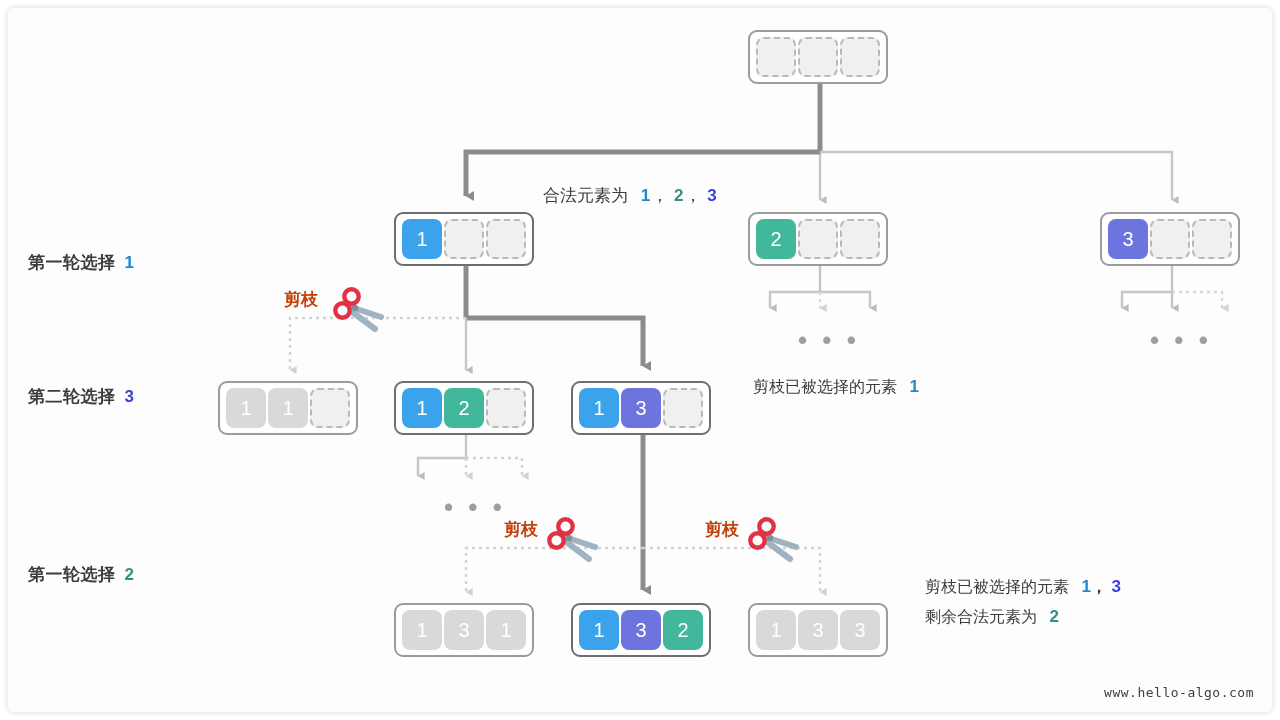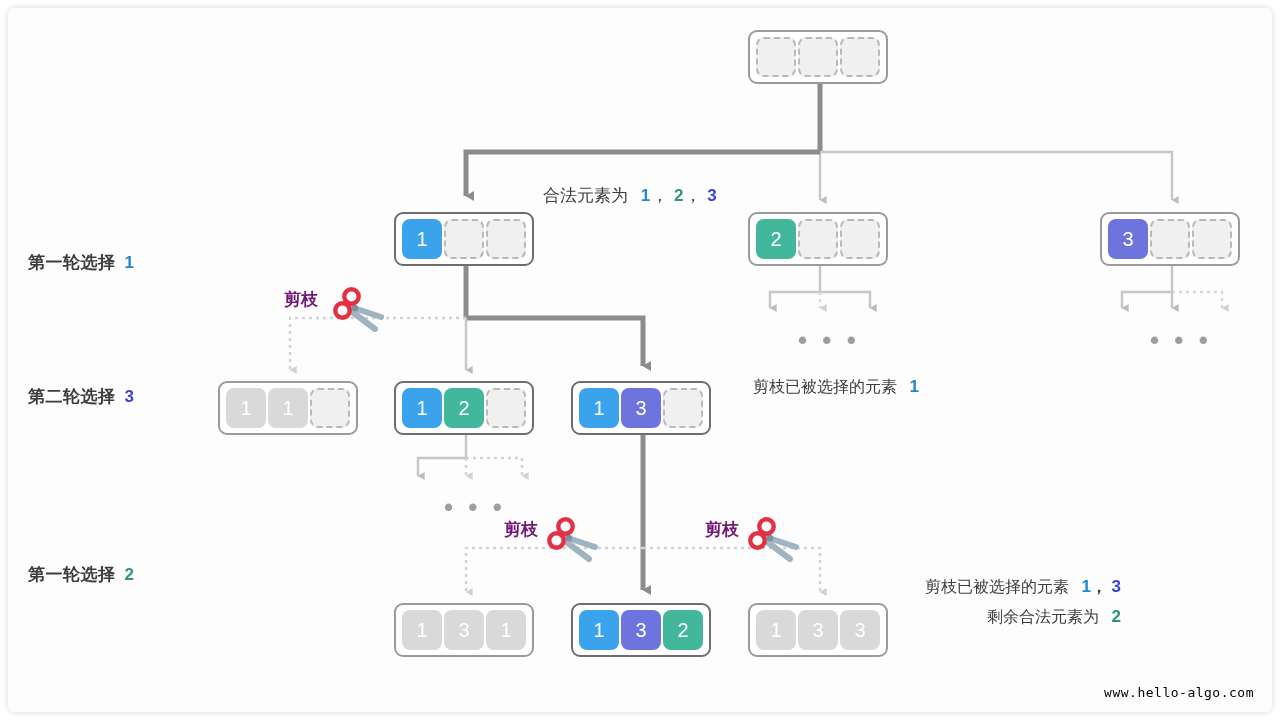--- a/index.html
+++ b/index.html
@@ -102,52 +102,51 @@
     font-weight: bold;
   }
 
   
   .annot {
     position: absolute;
     font-size: 16px;
     color: #3c3c3c;
     white-space: nowrap;
     line-height: 30px;
-    text-align: right;
   }
   .annot .num { font-weight: bold; font-size: 17px; }
   .annot .sep { color: #3c3c3c; font-weight: bold; }
 
   .legal-note {
     position: absolute;
     font-size: 17px;
     color: #3c3c3c;
     white-space: nowrap;
   }
   .legal-note .num { font-weight: bold; font-size: 17px; margin: 0 1px; }
 
   
   .prune {
     position: absolute;
     font-size: 17px;
     font-weight: bold;
-    color: #701a75;
+    color: #c2410c;
     white-space: nowrap;
   }
   .scissors {
     position: absolute;
   }
 
   .watermark {
     position: absolute;
     right: 26px;
     bottom: 20px;
     font-family: "DejaVu Sans Mono", "Liberation Mono", monospace;
     font-size: 13px;
-    color: #000000;
+    color: #404040;
     letter-spacing: 0.5px;
   }
 </style>
 </head>
 <body>
 
 <div id="canvas">
   <div id="frame"></div>
 
   <svg id="wires" viewBox="0 0 1280 720">

